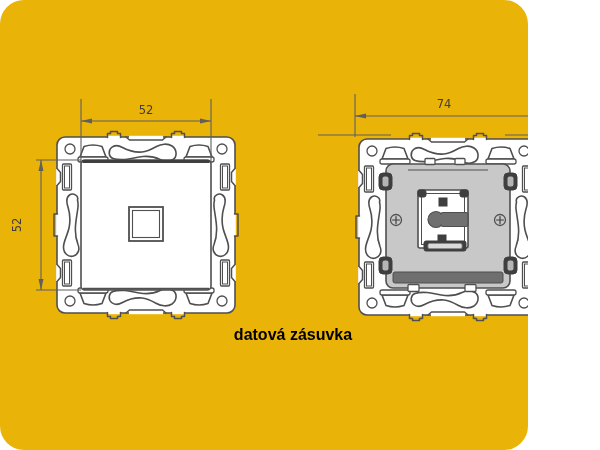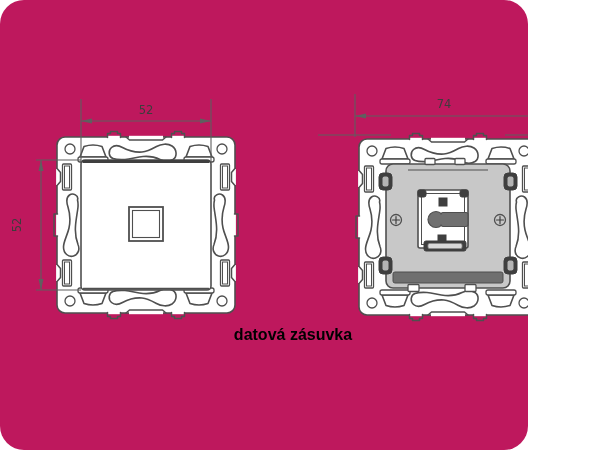--- a/index.html
+++ b/index.html
@@ -1,16 +1,16 @@
 <!DOCTYPE html>
 <html style="--line: #4f4f4f; --dim: #5f5f5f; --dimtext: #3d3d3d; --mech: #c8c8c8; --dark: #3f3f3f; --key: #707070; --band: #6f6f6f; --caption: #000000;"><head>
 <meta charset="utf-8">
 <style>
   html,body{margin:0;padding:0;background:#fff;}
-  #stage{position:relative;width:528px;height:450px;background:#be185d;overflow:hidden;border-radius:24px;}
+  #stage{position:relative;width:528px;height:450px;background:#eab308;overflow:hidden;border-radius:24px;}
   svg{display:block;}
   .wf   { fill:#fff; stroke:var(--line); stroke-width:1.6; stroke-linejoin:round; }
   .wfthin{ fill:#fff; stroke:var(--line); stroke-width:1.3; }
   .mask { fill:#fff; stroke:none; }
   .pl   { fill:none; stroke:var(--line); stroke-width:1.5; stroke-linejoin:round; stroke-linecap:round; }
   .thin { fill:none; stroke:var(--line); stroke-width:1; }
   .mech { fill:var(--mech); stroke:var(--line); stroke-width:1.6; stroke-linejoin:round; }
   .band { fill:var(--band); stroke:var(--line); stroke-width:1; }
   .dark { fill:var(--dark); stroke:var(--dark); stroke-width:1; }
   .clipin{ fill:#b5b5b5; stroke:none; }

